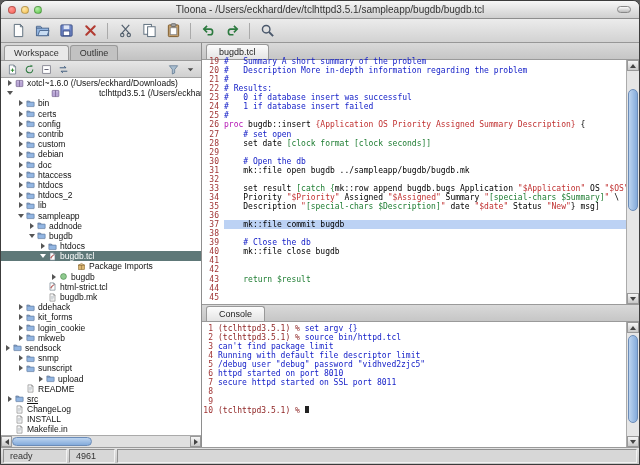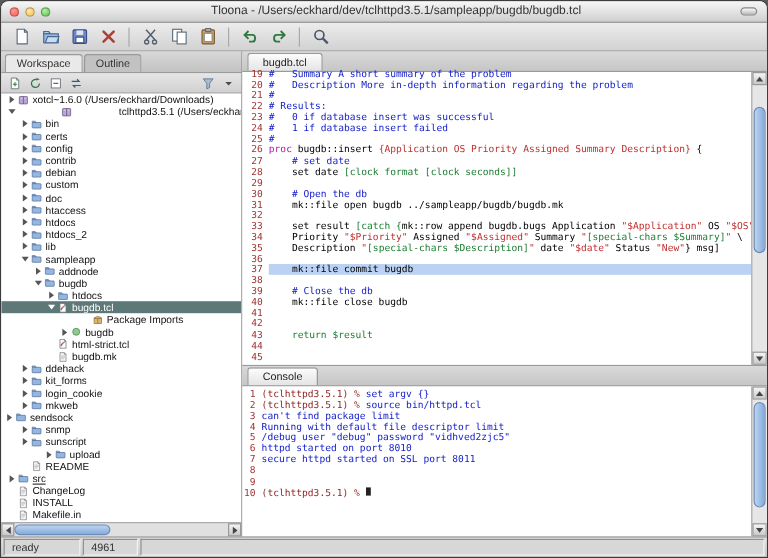--- a/index.html
+++ b/index.html
@@ -352,33 +352,33 @@
           <div class="trow" style="padding-left: 15px;">
             <span class="arrow">
               <span class="tri-c"></span>
             </span>
             <span class="ticn">
               <svg viewBox="0 0 16 16">
                 <path d="M1.5 5.5v-2h4.5l1.5 2z" fill="#b5cdea" stroke="#4c688f"></path>
                 <rect x="1.5" y="5.5" width="13" height="8" rx="0.8" fill="#93b6e2" stroke="#4c688f"></rect>
               </svg>
             </span>
+            <span class="tlabel">custom</span>
+          </div>
+          <div class="trow" style="padding-left: 15px;">
+            <span class="arrow">
+              <span class="tri-c"></span>
+            </span>
+            <span class="ticn">
+              <svg viewBox="0 0 16 16">
+                <path d="M1.5 5.5v-2h4.5l1.5 2z" fill="#b5cdea" stroke="#4c688f"></path>
+                <rect x="1.5" y="5.5" width="13" height="8" rx="0.8" fill="#93b6e2" stroke="#4c688f"></rect>
+              </svg>
+            </span>
             <span class="tlabel">debian</span>
-          </div>
-          <div class="trow" style="padding-left: 15px;">
-            <span class="arrow">
-              <span class="tri-c"></span>
-            </span>
-            <span class="ticn">
-              <svg viewBox="0 0 16 16">
-                <path d="M1.5 5.5v-2h4.5l1.5 2z" fill="#b5cdea" stroke="#4c688f"></path>
-                <rect x="1.5" y="5.5" width="13" height="8" rx="0.8" fill="#93b6e2" stroke="#4c688f"></rect>
-              </svg>
-            </span>
-            <span class="tlabel">custom</span>
           </div>
           <div class="trow" style="padding-left: 15px;">
             <span class="arrow">
               <span class="tri-c"></span>
             </span>
             <span class="ticn">
               <svg viewBox="0 0 16 16">
                 <path d="M1.5 5.5v-2h4.5l1.5 2z" fill="#b5cdea" stroke="#4c688f"></path>
                 <rect x="1.5" y="5.5" width="13" height="8" rx="0.8" fill="#93b6e2" stroke="#4c688f"></rect>
               </svg>
@@ -713,21 +713,21 @@
         <div class="editor-wrap">
           <div class="editor" id="editor">
               <div class="cline"><span class="lnum">19</span><span class="lcode"><span class="tk-cm">#   Summary A short summary of the problem</span></span></div>
               <div class="cline"><span class="lnum">20</span><span class="lcode"><span class="tk-cm">#   Description More in-depth information regarding the problem</span></span></div>
               <div class="cline"><span class="lnum">21</span><span class="lcode"><span class="tk-cm">#</span></span></div>
               <div class="cline"><span class="lnum">22</span><span class="lcode"><span class="tk-cm"># Results:</span></span></div>
               <div class="cline"><span class="lnum">23</span><span class="lcode"><span class="tk-cm">#   0 if database insert was successful</span></span></div>
               <div class="cline"><span class="lnum">24</span><span class="lcode"><span class="tk-cm">#   1 if database insert failed</span></span></div>
               <div class="cline"><span class="lnum">25</span><span class="lcode"><span class="tk-cm">#</span></span></div>
               <div class="cline"><span class="lnum">26</span><span class="lcode"><span class="tk-kw">proc </span><span class="tk-def">bugdb::insert </span><span class="tk-str">{Application OS Priority Assigned Summary Description}</span><span class="tk-def"> {</span></span></div>
-              <div class="cline"><span class="lnum">27</span><span class="lcode"><span class="tk-cm">    # set date</span></span></div>
+              <div class="cline"><span class="lnum">27</span><span class="lcode"><span class="tk-cm">    # set open</span></span></div>
               <div class="cline"><span class="lnum">28</span><span class="lcode"><span class="tk-def">    set date </span><span class="tk-grn">[clock format [clock seconds]]</span></span></div>
               <div class="cline"><span class="lnum">29</span><span class="lcode"></span></div>
               <div class="cline"><span class="lnum">30</span><span class="lcode"><span class="tk-cm">    # Open the db</span></span></div>
               <div class="cline"><span class="lnum">31</span><span class="lcode"><span class="tk-def">    mk::file open bugdb ../sampleapp/bugdb/bugdb.mk</span></span></div>
               <div class="cline"><span class="lnum">32</span><span class="lcode"></span></div>
               <div class="cline"><span class="lnum">33</span><span class="lcode"><span class="tk-def">    set result </span><span class="tk-grn">[catch {</span><span class="tk-def">mk::row append bugdb.bugs Application </span><span class="tk-str">"$Application"</span><span class="tk-def"> OS </span><span class="tk-str">"$OS"</span></span></div>
               <div class="cline"><span class="lnum">34</span><span class="lcode"><span class="tk-def">    Priority </span><span class="tk-str">"$Priority"</span><span class="tk-def"> Assigned </span><span class="tk-str">"$Assigned"</span><span class="tk-def"> Summary </span><span class="tk-str">"</span><span class="tk-grn">[special-chars $Summary]</span><span class="tk-str">"</span><span class="tk-def"> \</span></span></div>
               <div class="cline"><span class="lnum">35</span><span class="lcode"><span class="tk-def">    Description </span><span class="tk-str">"</span><span class="tk-grn">[special-chars $Description]</span><span class="tk-str">"</span><span class="tk-def"> date </span><span class="tk-str">"$date"</span><span class="tk-def"> Status </span><span class="tk-str">"New"</span><span class="tk-def">} msg]</span></span></div>
               <div class="cline"><span class="lnum">36</span><span class="lcode"></span></div>
               <div class="cline"><span class="lnum">37</span><span class="lcode hl"><span class="tk-def">    mk::file commit bugdb</span></span></div>

